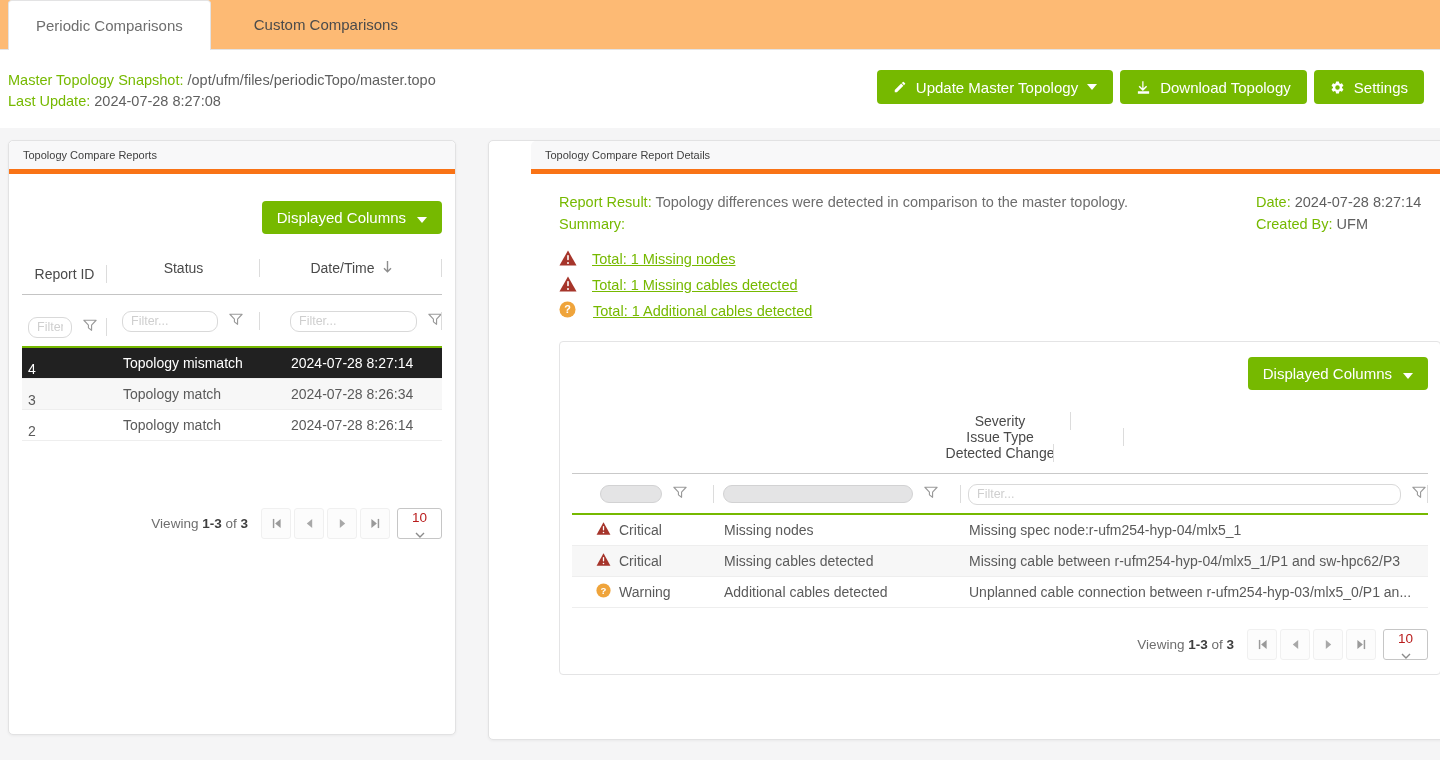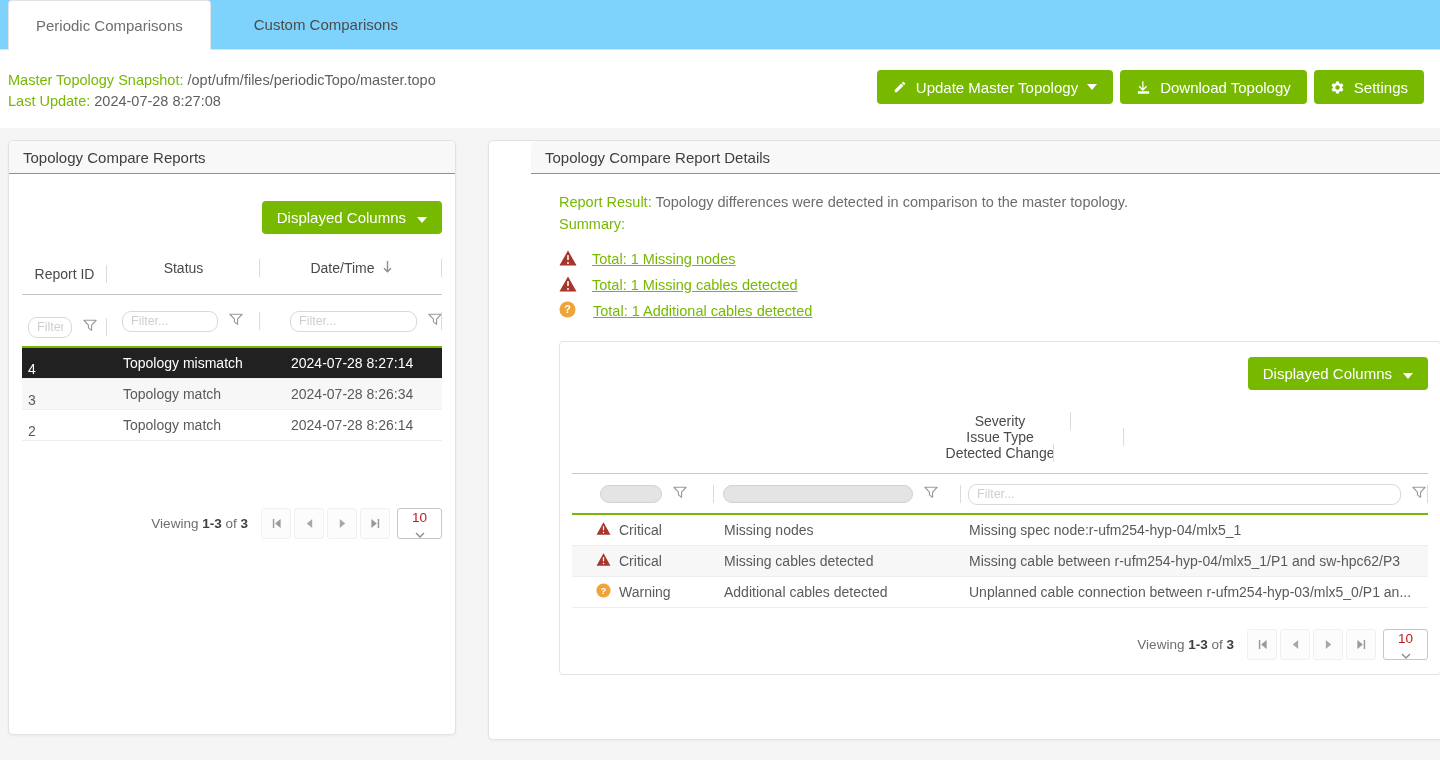--- a/index.html
+++ b/index.html
@@ -1,37 +1,37 @@
 <!DOCTYPE html>
 <html><head>
 <meta charset="utf-8">
 <style>
   * { margin:0; padding:0; box-sizing:border-box; }
   html,body { width:1440px; height:760px; }
   body { font-family:"Liberation Sans", sans-serif; background:#fff; color:#5a5a5a; font-size:14px; overflow:hidden; }
 
   
-  .tabbar { height:50px; background:#7dd3fc; border-bottom:1px solid #e3e3e4; display:flex; align-items:stretch; padding:0 0 0 8px; }
+  .tabbar { height:50px; background:#fdba74; border-bottom:1px solid #e3e3e4; display:flex; align-items:stretch; padding:0 0 0 8px; }
   .tab { display:flex; align-items:center; font-size:15px; cursor:pointer; }
   .tab.active { background:#fff; border:1px solid #e3e3e4; border-bottom:none; border-radius:4px 4px 0 0; padding:0 27px; color:#6e6e6e; margin-bottom:-1px; }
   .tab.inactive { padding:0 43px; color:#4b4b4b; }
 
   
   .inforow { background:#fff; display:flex; justify-content:space-between; align-items:flex-start; padding:20px 16px 16px 8px; }
   .snapshot-lines { line-height:21px; font-size:14.5px; }
   .green-label { color:#76b900; }
   .plain-val { color:#5f5f5f; }
   .actions { display:flex; gap:7px; }
   .btn { background:#76b900; color:#fff; border:none; border-radius:4px; height:34px; padding:0 16px; font-size:15px; font-family:inherit; display:flex; align-items:center; gap:9px; cursor:pointer; }
   .btn svg { display:block; }
 
   
   .content { background:#f5f5f6; height:632px; padding:12px 8px 0 8px; display:flex; gap:32px; align-items:flex-start; }
   .card { background:#fff; border:1px solid #e2e2e3; border-radius:5px; box-shadow:0 1px 3px rgba(0,0,0,.05); }
-  .card-header { background:#f8f8f9; border-bottom:1px solid #f97316; padding:0 14px; height:33px; display:flex; align-items:center; font-size:15px; color:#3f3f3f; border-radius:5px 5px 0 0; }
+  .card-header { background:#f8f8f9; border-bottom:5px solid #f97316; padding:0 14px; height:33px; display:flex; align-items:center; font-size:11px; color:#3f3f3f; border-radius:5px 5px 0 0; }
 
   .dc-row { display:flex; justify-content:flex-end; }
   .dc-btn { background:#76b900; color:#fff; border:none; border-radius:4px; height:33px; padding:0 15px; font-size:15px; font-family:inherit; display:flex; align-items:center; gap:11px; cursor:pointer; }
 
   
   .left-card { width:448px; height:595px; }
   .left-body { padding:27px 13px 0 13px; }
   .left-body .dc-row { margin-bottom:20px; }
 
   .tbl-head { display:flex; align-items:center; padding-bottom:12px; border-bottom:1px solid #c4c4c4; }
@@ -245,20 +245,30 @@
     <div class="card-header">Topology Compare Report Details</div>
     <div class="right-body">
 
       <div class="rr-top">
         <div>
           <div>
             <span class="green-label">Report Result:</span>
             <span class="plain-val" style="color:#6d6d6d;">Topology differences were detected in comparison to the master topology.</span>
           </div>
           <div class="green-label">Summary:</div>
+        </div>
+        <div style="text-align:left; min-width:185px;">
+          <div>
+            <span class="green-label">Date:</span>
+            <span class="plain-val">2024-07-28 8:27:14</span>
+          </div>
+          <div>
+            <span class="green-label">Created By:</span>
+            <span class="plain-val">UFM</span>
+          </div>
         </div>
       </div>
 
       <div class="summary-list">
         <div class="sum-item">
           <span class="crit-tri"><svg width="18" height="16" viewBox="0 0 20 18">
                 <path fill="#a6352b" d="M10 0.5 19.6 17.5H0.4z"></path>
                 <rect x="9.1" y="5.6" width="1.8" height="6" rx="0.9" fill="#fff"></rect>
                 <circle cx="10" cy="14.6" r="1.1" fill="#fff"></circle>
               </svg></span>

